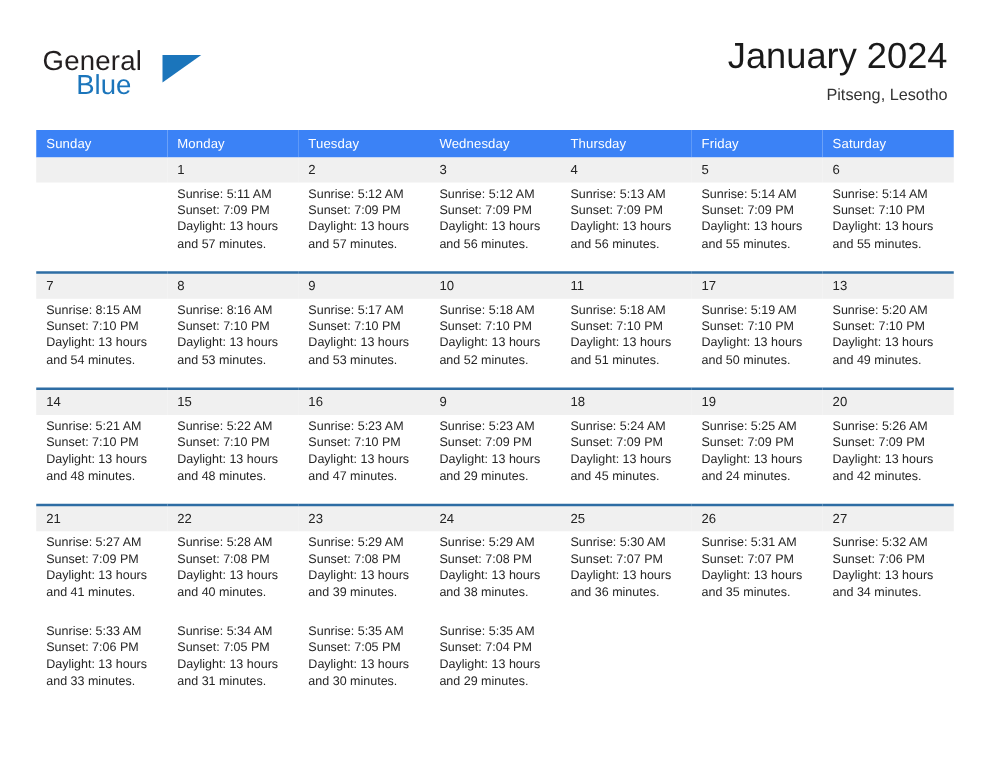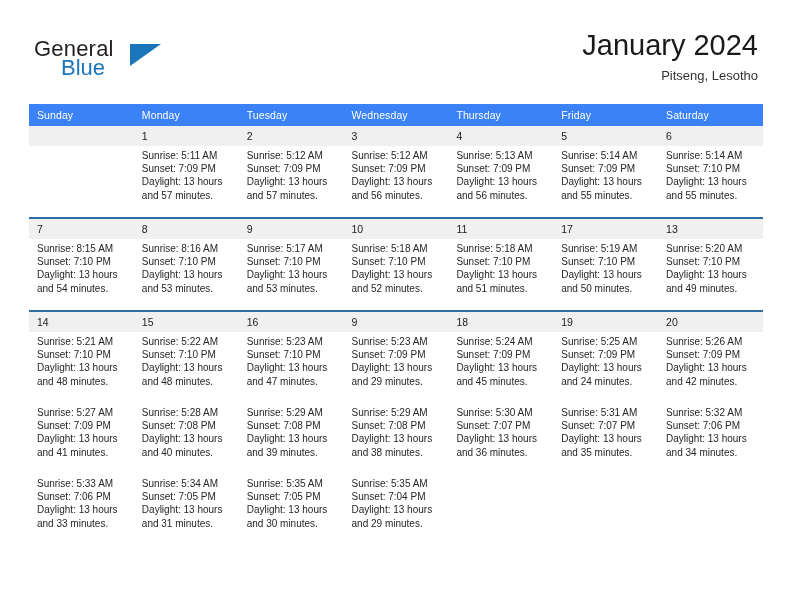--- a/index.html
+++ b/index.html
@@ -317,20 +317,29 @@
             <span class="info-line">and 24 minutes.</span>
           </td>
           <td class="info-cell">
             <span class="info-line">Sunrise: 5:26 AM</span>
             <span class="info-line">Sunset: 7:09 PM</span>
             <span class="info-line">Daylight: 13 hours</span>
             <span class="info-line">and 42 minutes.</span>
           </td>
         </tr>
         <tr class="week-row">
+          <td class="daynum-cell">21</td>
+          <td class="daynum-cell">22</td>
+          <td class="daynum-cell">23</td>
+          <td class="daynum-cell">24</td>
+          <td class="daynum-cell">25</td>
+          <td class="daynum-cell">26</td>
+          <td class="daynum-cell">27</td>
+        </tr>
+        <tr class="week-row">
           <td class="info-cell">
             <span class="info-line">Sunrise: 5:27 AM</span>
             <span class="info-line">Sunset: 7:09 PM</span>
             <span class="info-line">Daylight: 13 hours</span>
             <span class="info-line">and 41 minutes.</span>
           </td>
           <td class="info-cell">
             <span class="info-line">Sunrise: 5:28 AM</span>
             <span class="info-line">Sunset: 7:08 PM</span>
             <span class="info-line">Daylight: 13 hours</span>

